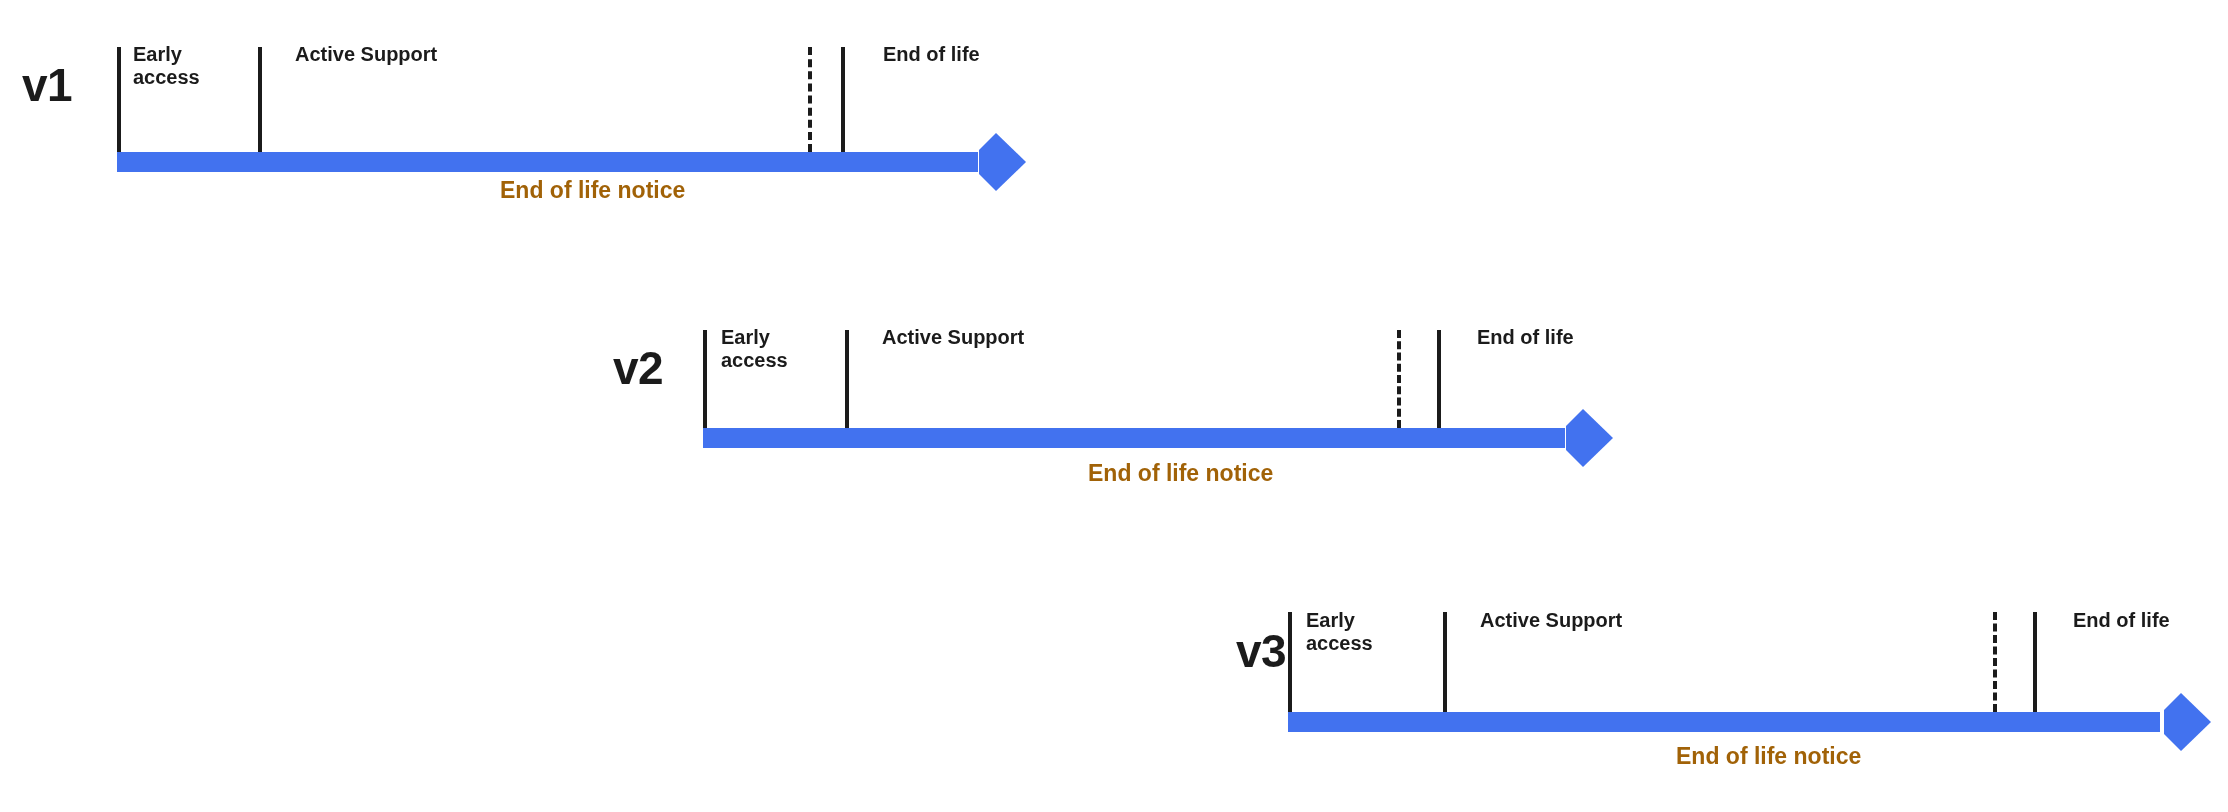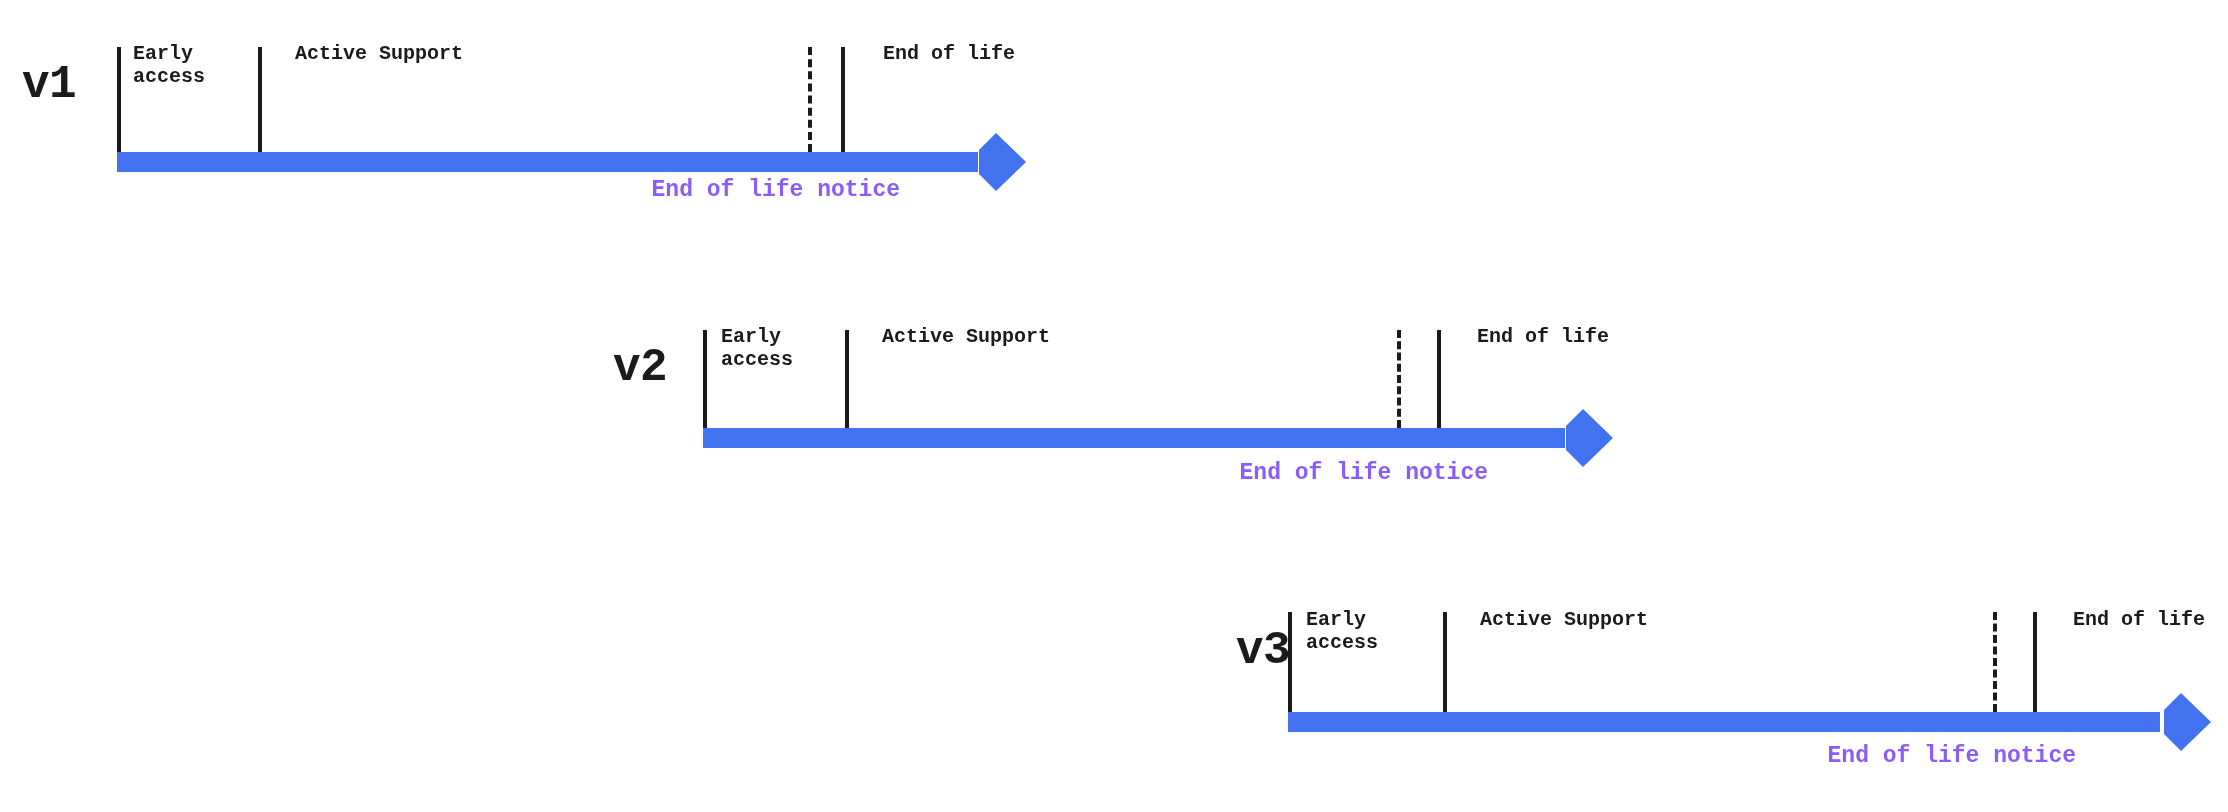--- a/index.html
+++ b/index.html
@@ -15,21 +15,20 @@
     position: relative;
     width: 2228px;
     height: 812px;
     background: #ffffff;
     overflow: hidden;
   }
 
   
   .timeline {
     position: absolute;
-    font-family: Liberation Mono, monospace;
   }
 
   
   .version-label {
     position: absolute;
     font-size: 46px;
     font-weight: bold;
     color: #1b1b1b;
     letter-spacing: -0.5px;
     line-height: 1;
@@ -74,23 +73,23 @@
   .bar-arrow {
     position: absolute;
     display: block;
   }
 
   
   .notice-label {
     position: absolute;
     font-size: 23px;
     font-weight: bold;
-    color: #8b5cf6;
+    color: #a16207;
     white-space: nowrap;
-    text-align: right;
+    text-align: left;
   }
 </style>
 </head>
 <body>
 
 <div id="stage">
     <div class="timeline" style="left: 0px; top: 0px; width: 2228px; height: 812px;">
       <div class="version-label" style="left: 22px; top: 62px;">v1</div>
       <div class="tick" style="left: 117px; top: 47px; height: 105px;"></div>
       <div class="tick" style="left: 258px; top: 47px; height: 105px;"></div>

